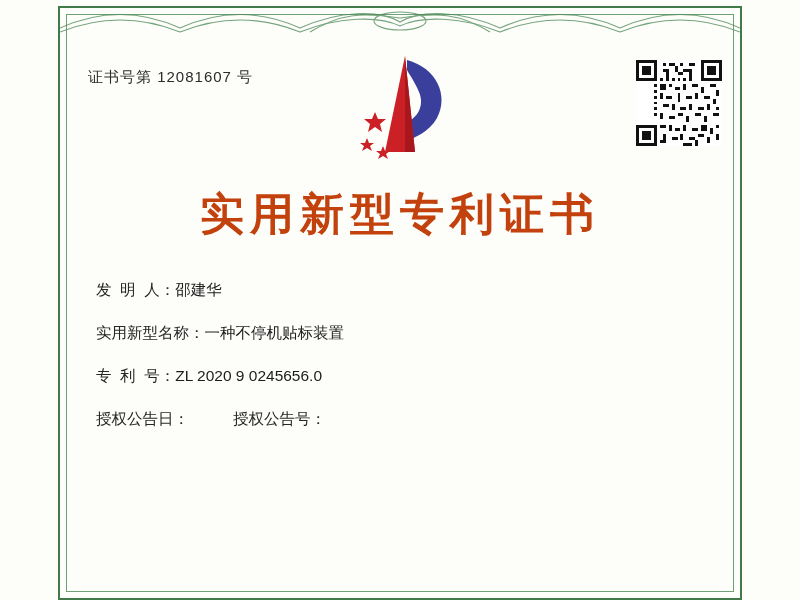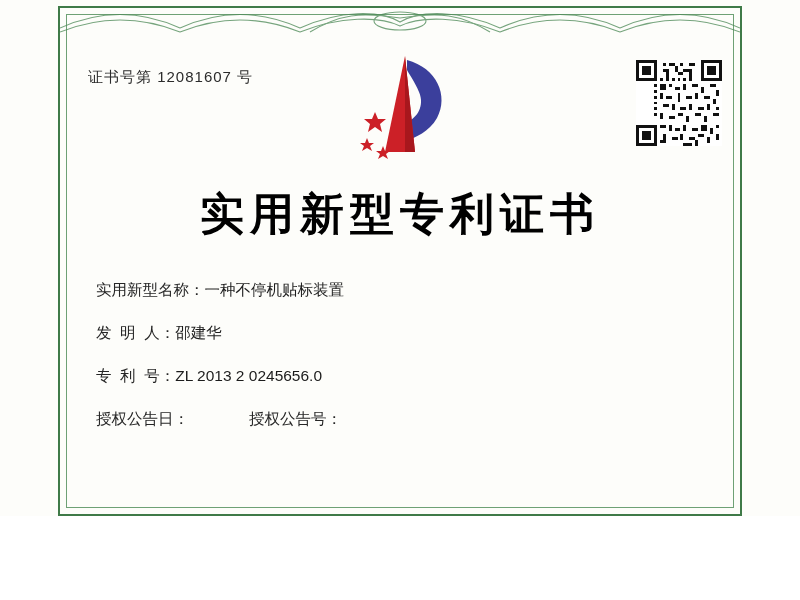--- a/index.html
+++ b/index.html
@@ -9,21 +9,21 @@
   body {
     width: 800px;
     height: 600px;
     background: #ffffff;
     font-family: "Liberation Serif", serif;
     overflow: hidden;
   }
   .certificate {
     position: relative;
     width: 800px;
-    height: 516px;
+    height: 600px;
     background: #fdfdfa;
     box-sizing: border-box;
   }
   
   .frame-outer {
     position: absolute;
     left: 58px;
     top: 6px;
     right: 58px;
     bottom: 0px;
@@ -82,21 +82,21 @@
   .qr svg { display: block; }
 
   .title {
     position: absolute;
     left: 0;
     right: 0;
     top: 185px;
     text-align: center;
     font-size: 44px;
     letter-spacing: 6px;
-    color: #000000;
+    color: #c2410c;
     font-family: "DejaVu Serif", serif;
     font-weight: bold;
   }
 
   .fields {
     position: absolute;
     left: 96px;
     top: 280px;
     right: 90px;
   }
@@ -112,21 +112,21 @@
     white-space: pre;
     color: #262626;
   }
   .field-value {
     color: #1c1c1c;
   }
   .field-row.split {
     justify-content: flex-start;
   }
   .second-group {
-    margin-left: 60px;
+    margin-left: 44px;
     display: flex;
     align-items: baseline;
     flex-direction: column;
   }
 </style>
 </head>
 <body>
 
 <div class="certificate">
 
@@ -256,30 +256,30 @@
           <rect x="16" y="28" width="3" height="1"></rect>
         <rect x="20" y="27" width="1" height="2"></rect>
       </g>
     </svg>
   </div>
 
   <div class="title">实用新型专利证书</div>
 
   <div class="fields">
     <div class="field-row">
+      <span class="field-label">发  明  人：</span>
+      <span class="field-value">邵建华</span>
+    </div>
+    <div class="field-row">
       <span class="field-label">实用新型名称：</span>
       <span class="field-value">一种不停机贴标装置</span>
     </div>
     <div class="field-row">
-      <span class="field-label">发  明  人：</span>
-      <span class="field-value">邵建华</span>
-    </div>
-    <div class="field-row">
       <span class="field-label">专  利  号：</span>
-      <span class="field-value">ZL 2013 2 0245656.0</span>
+      <span class="field-value">ZL 2020 9 0245656.0</span>
     </div>
     <div class="field-row split">
       <span class="field-label">授权公告日：</span>
       <span class="second-group">
         <span class="field-label">授权公告号：</span>
       </span>
     </div>
   </div>
 
 </div>

